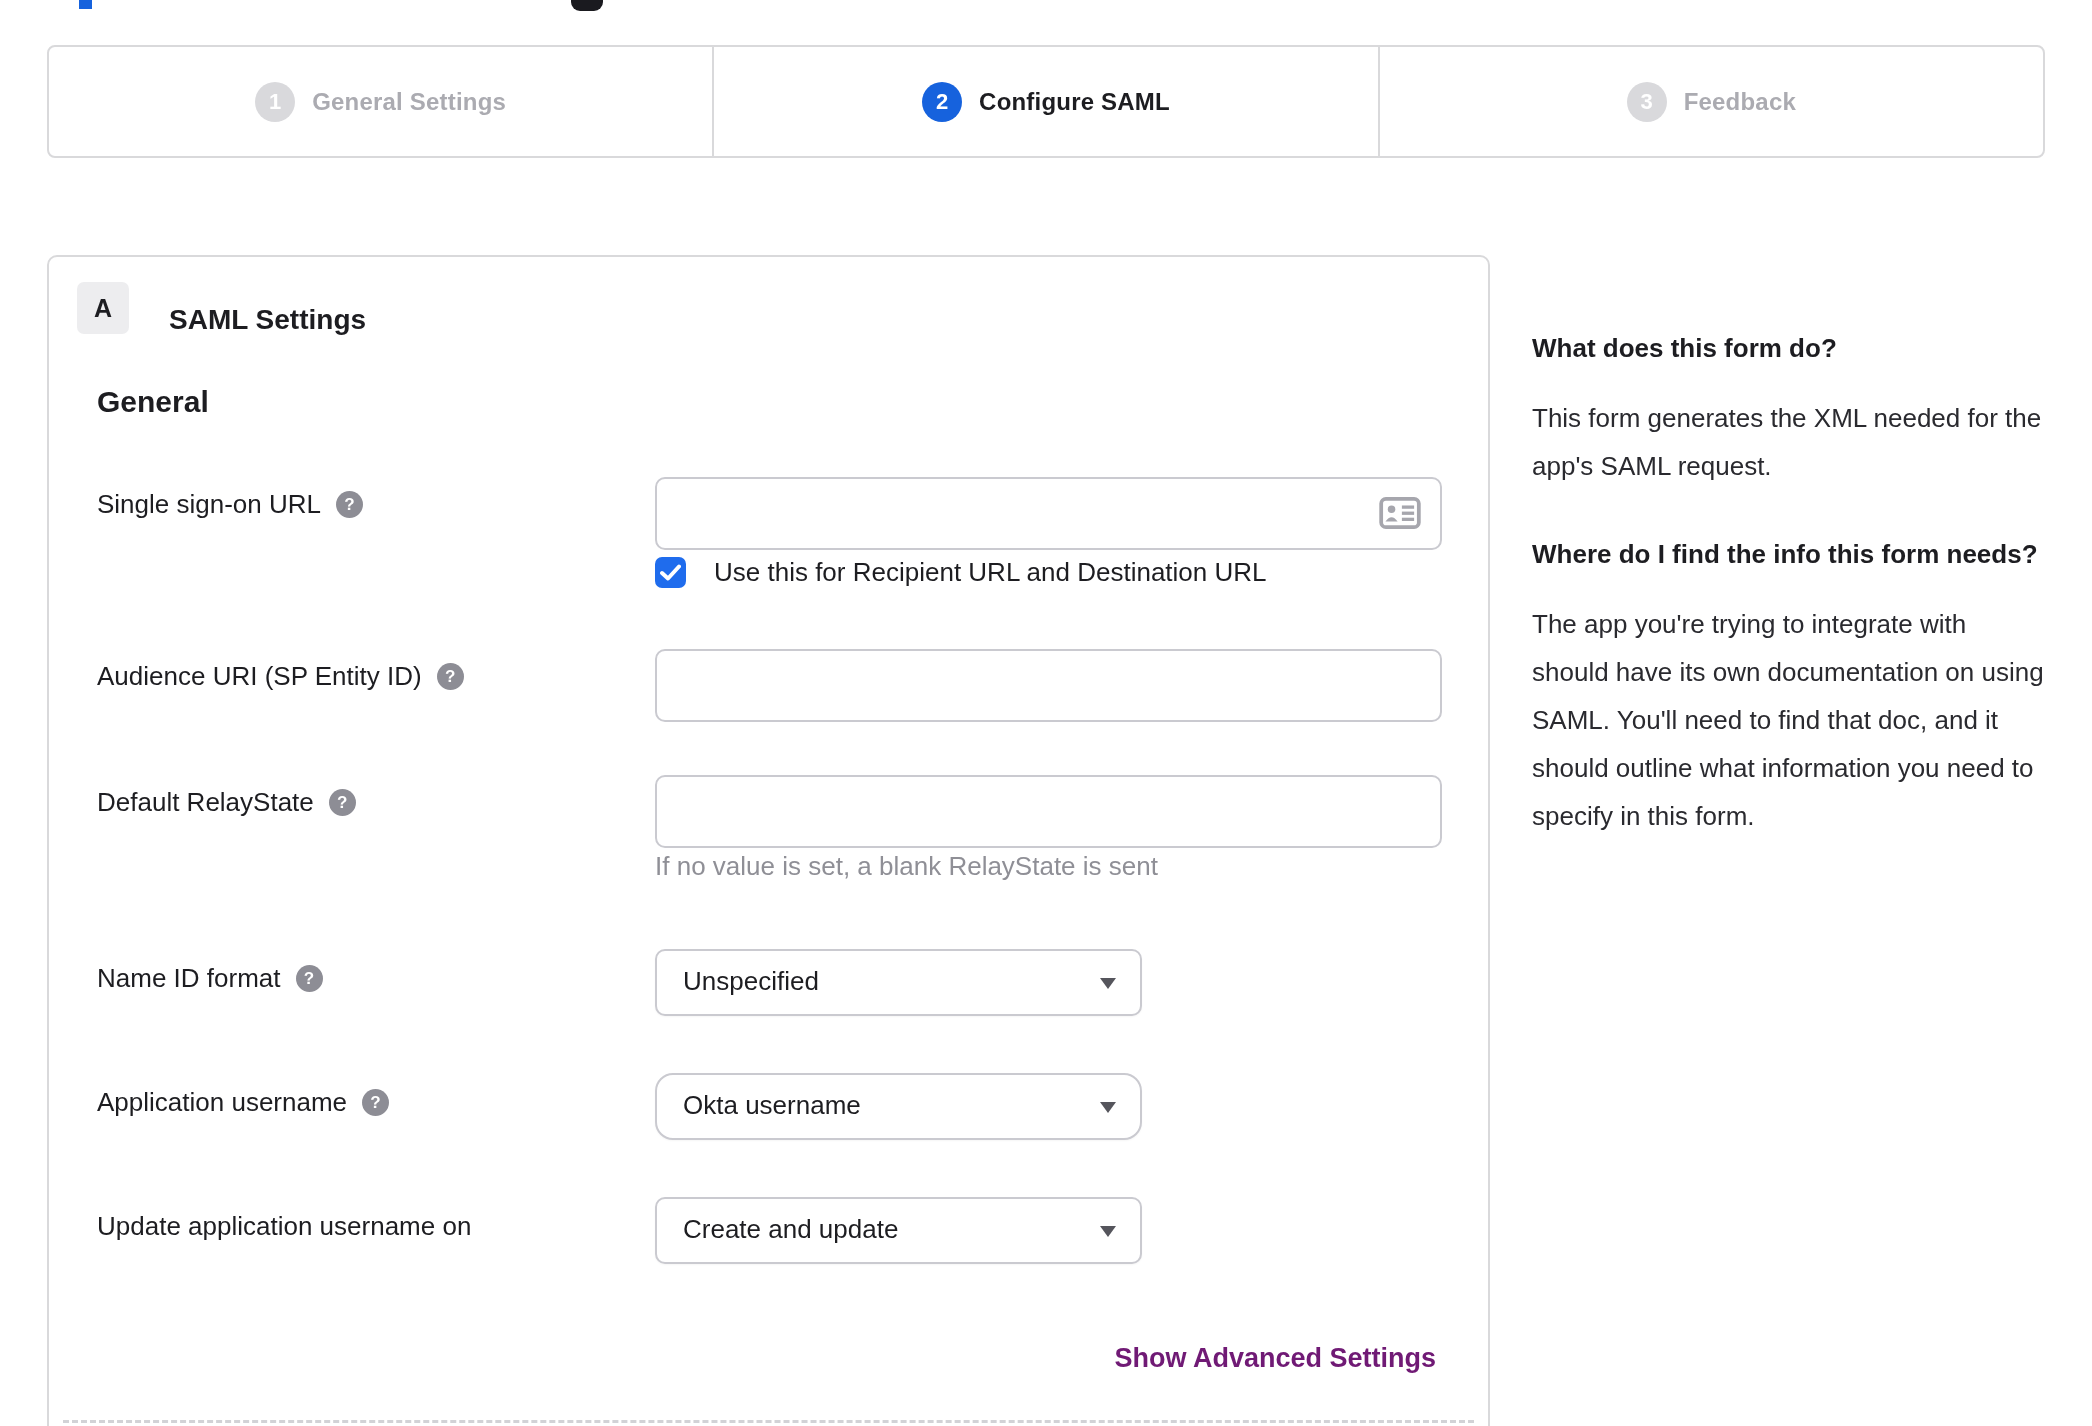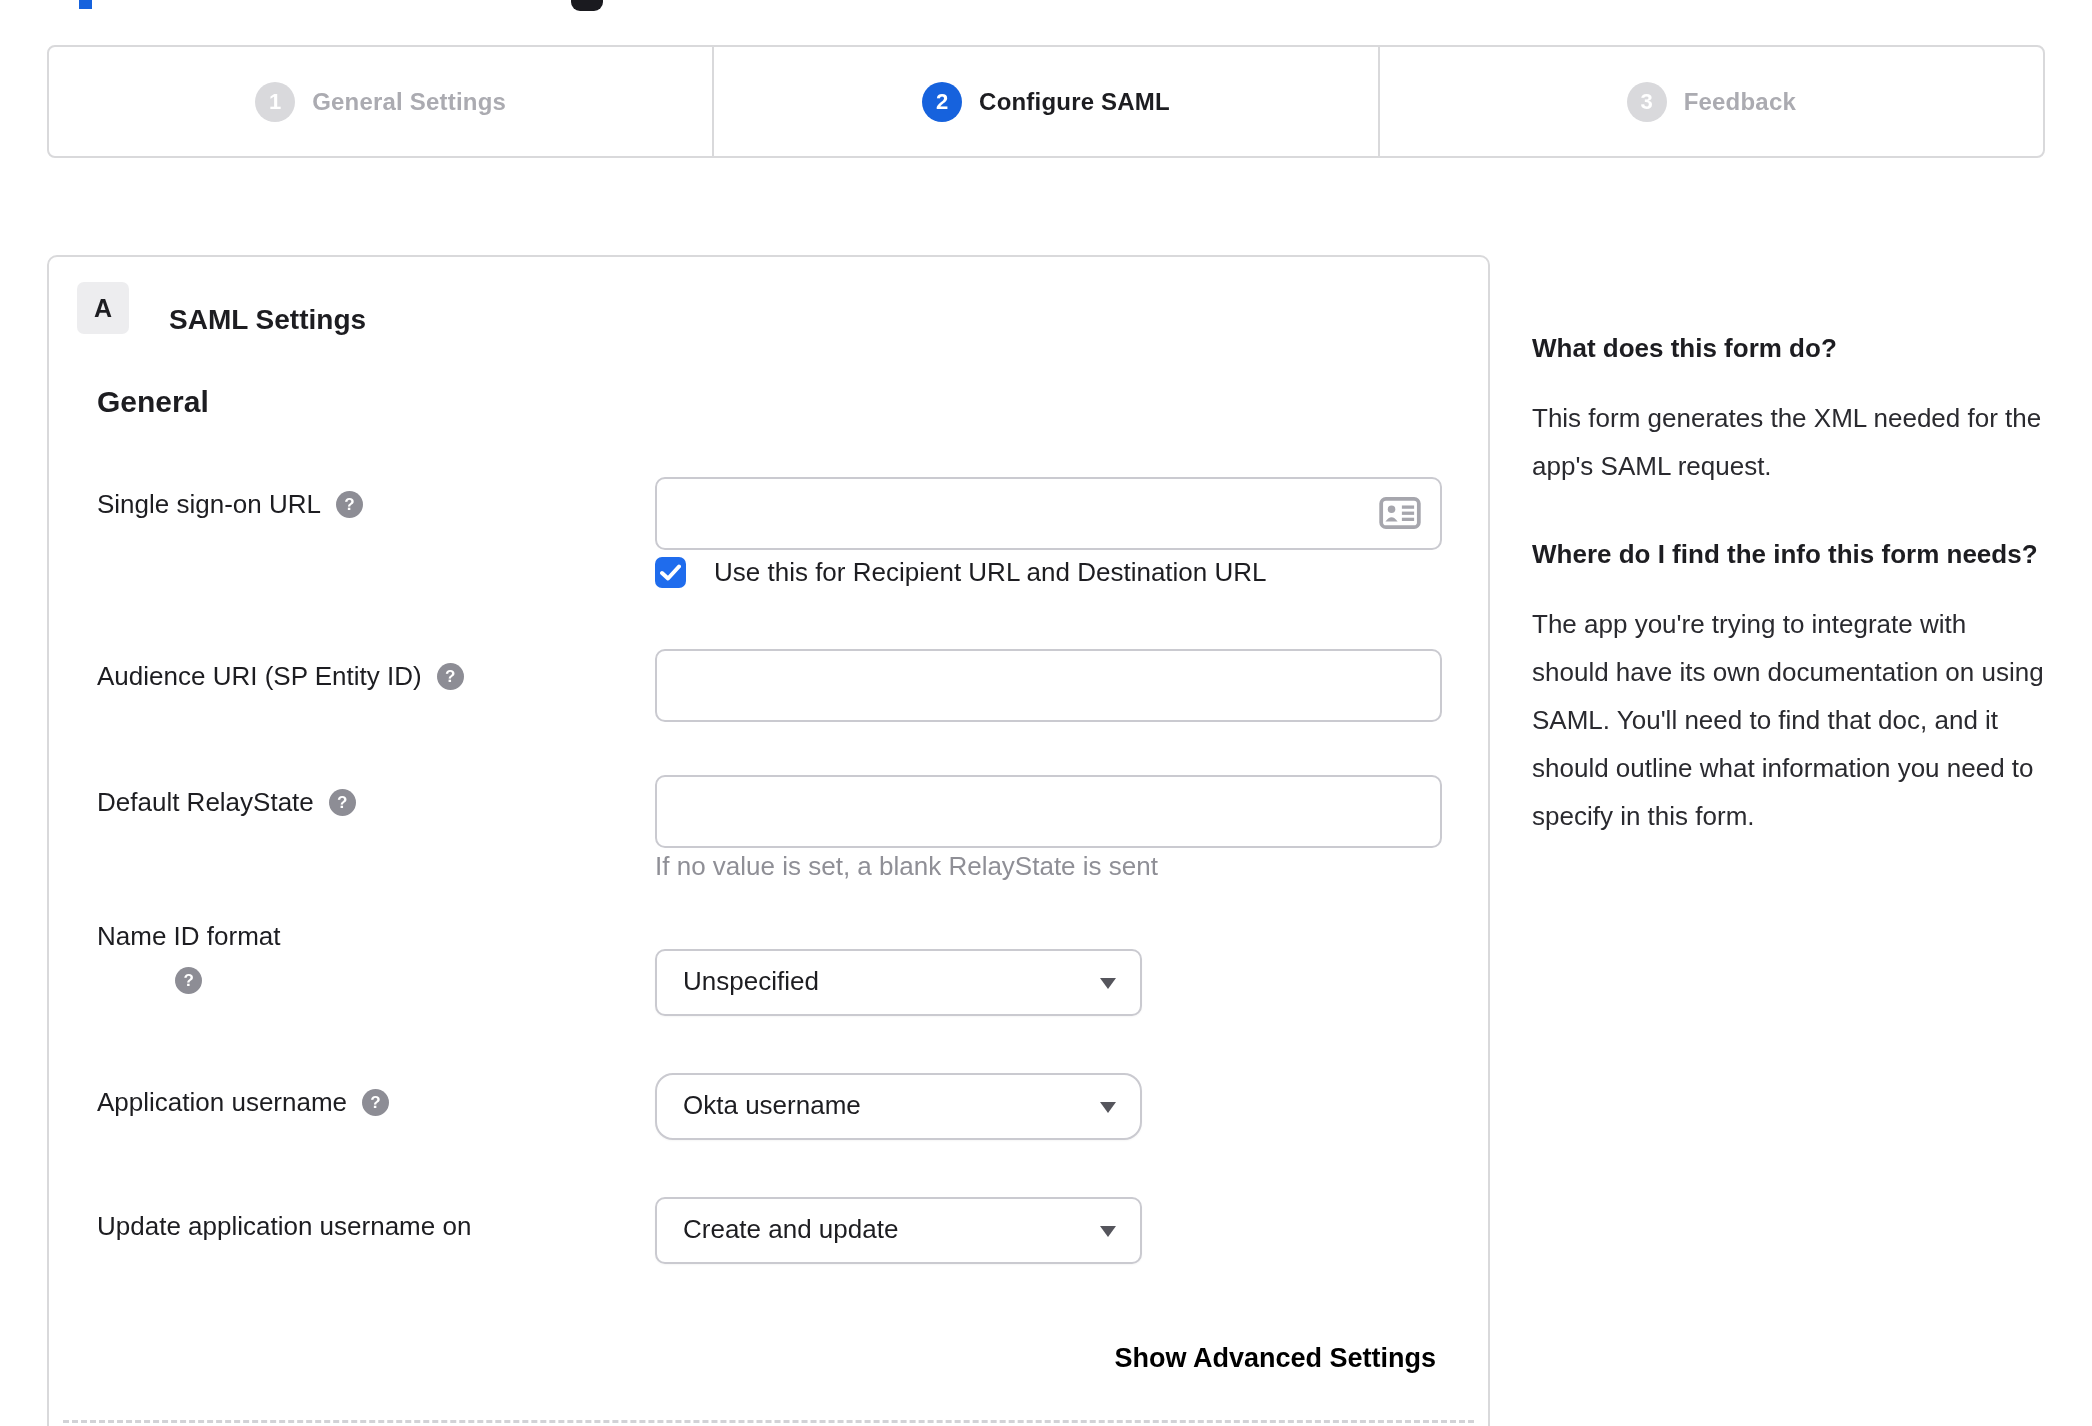--- a/index.html
+++ b/index.html
@@ -53,21 +53,21 @@
                border-top:11px solid #55555c; }
 
   .cbrow { position:absolute; left:606px; top:300px; display:flex; align-items:center; gap:28px; }
   .checkbox { width:31px; height:31px; border-radius:7px; background:#1f6ced;
               display:flex; align-items:center; justify-content:center; flex:0 0 auto; }
   .cb-label { font-size:26px; color:#1d1d21; }
 
   .hint { position:absolute; left:606px; top:594px; font-size:26px; color:#8f8f96; }
 
   .adv-link { position:absolute; right:52px; top:1086px; font-size:27px; font-weight:bold;
-              color:#000000; text-decoration:none; cursor:pointer; }
+              color:#701a75; text-decoration:none; cursor:pointer; }
 
   .dashed-sep { position:absolute; left:14px; right:14px; top:1163px; height:0;
                 border-top:3px dashed #d2d2d6; }
 
   
   .sidebar { position:absolute; left:1532px; top:328px; width:516px; }
   .sb-h { font-size:26px; font-weight:bold; color:#1d1d21; line-height:40px; margin-bottom:26px; }
   .sb-p { font-size:26px; color:#2a2a2f; line-height:48px; margin-bottom:44px; }
 </style>
 </head>
@@ -129,21 +129,21 @@
   </div>
   <input class="tinput" style="top: 392px;" type="text" value="">
 
   <div class="frow" style="top:530px;justify-content:space-between;">
     <span class="flabel">Default RelayState</span>
     <span class="help">?</span>
   </div>
   <input class="tinput" style="top: 518px;" type="text" value="">
   <div class="hint">If no value is set, a blank RelayState is sent</div>
 
-  <div class="frow" style="top:664px;flex-direction:column;">
+  <div class="frow" style="top:706px;">
     <span class="flabel">Name ID format</span>
     <span class="help">?</span>
   </div>
   <div class="selectbox" style="top:692px;">
     <span>Unspecified</span>
     <span class="sel-arrow"></span>
   </div>
 
   <div class="frow" style="top:830px;">
     <span class="flabel">Application username</span>

